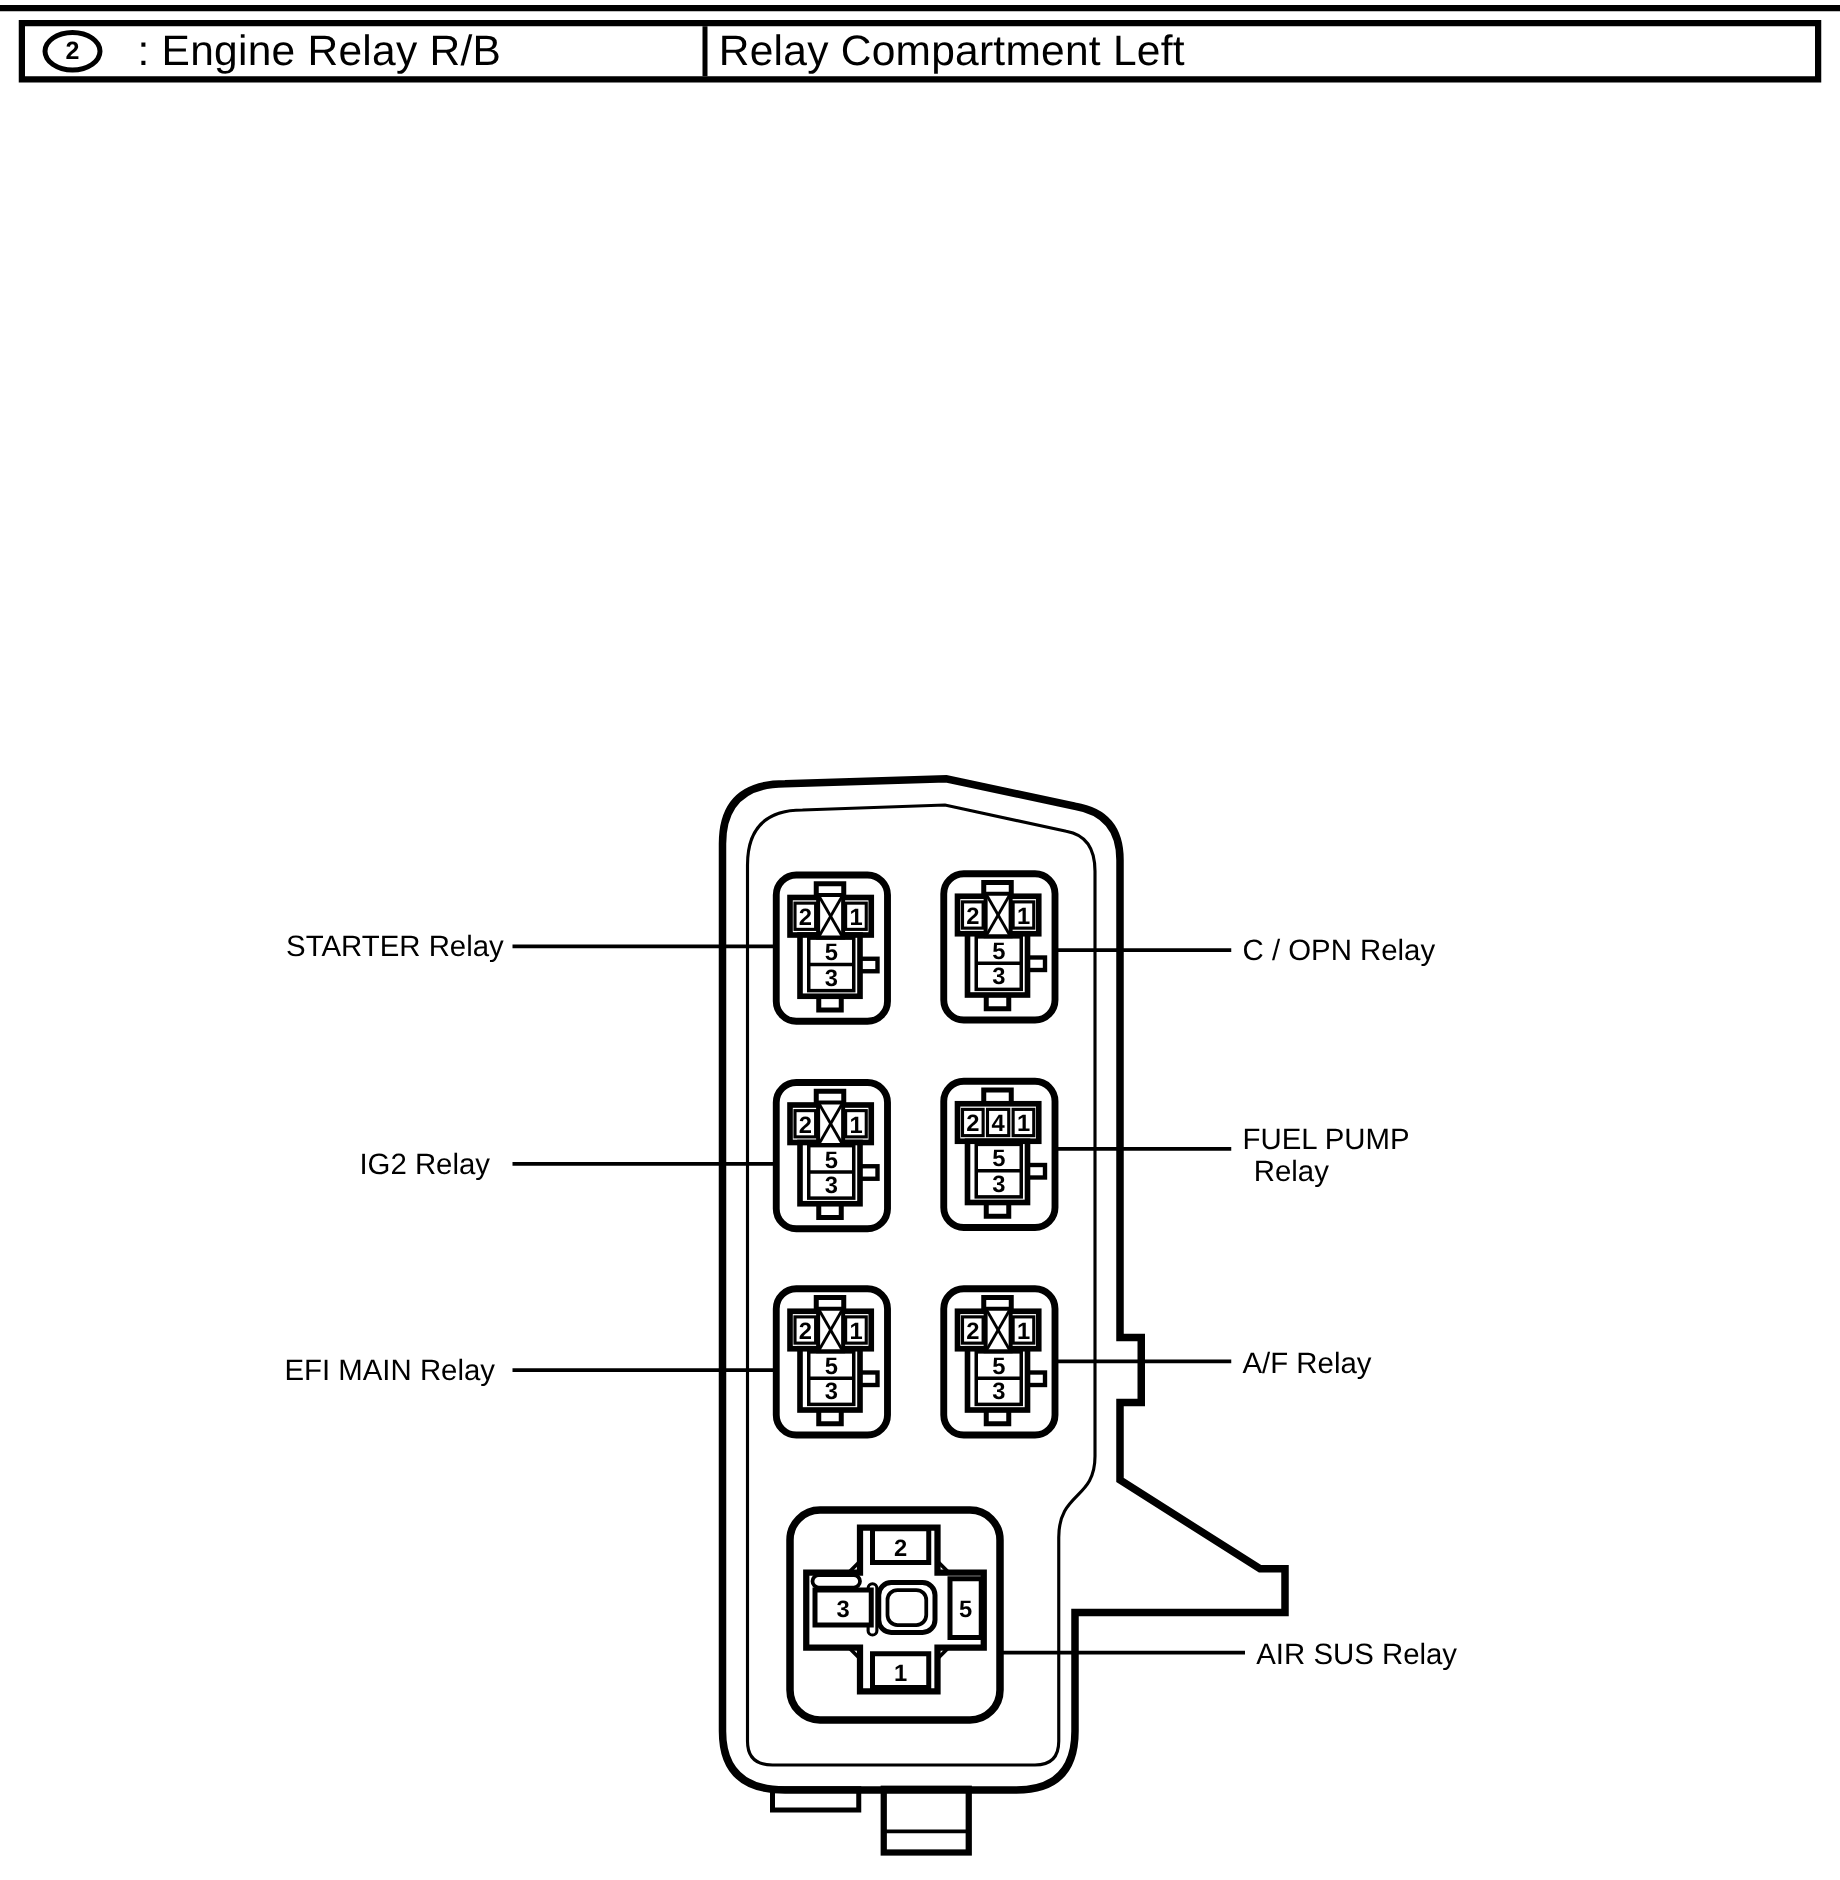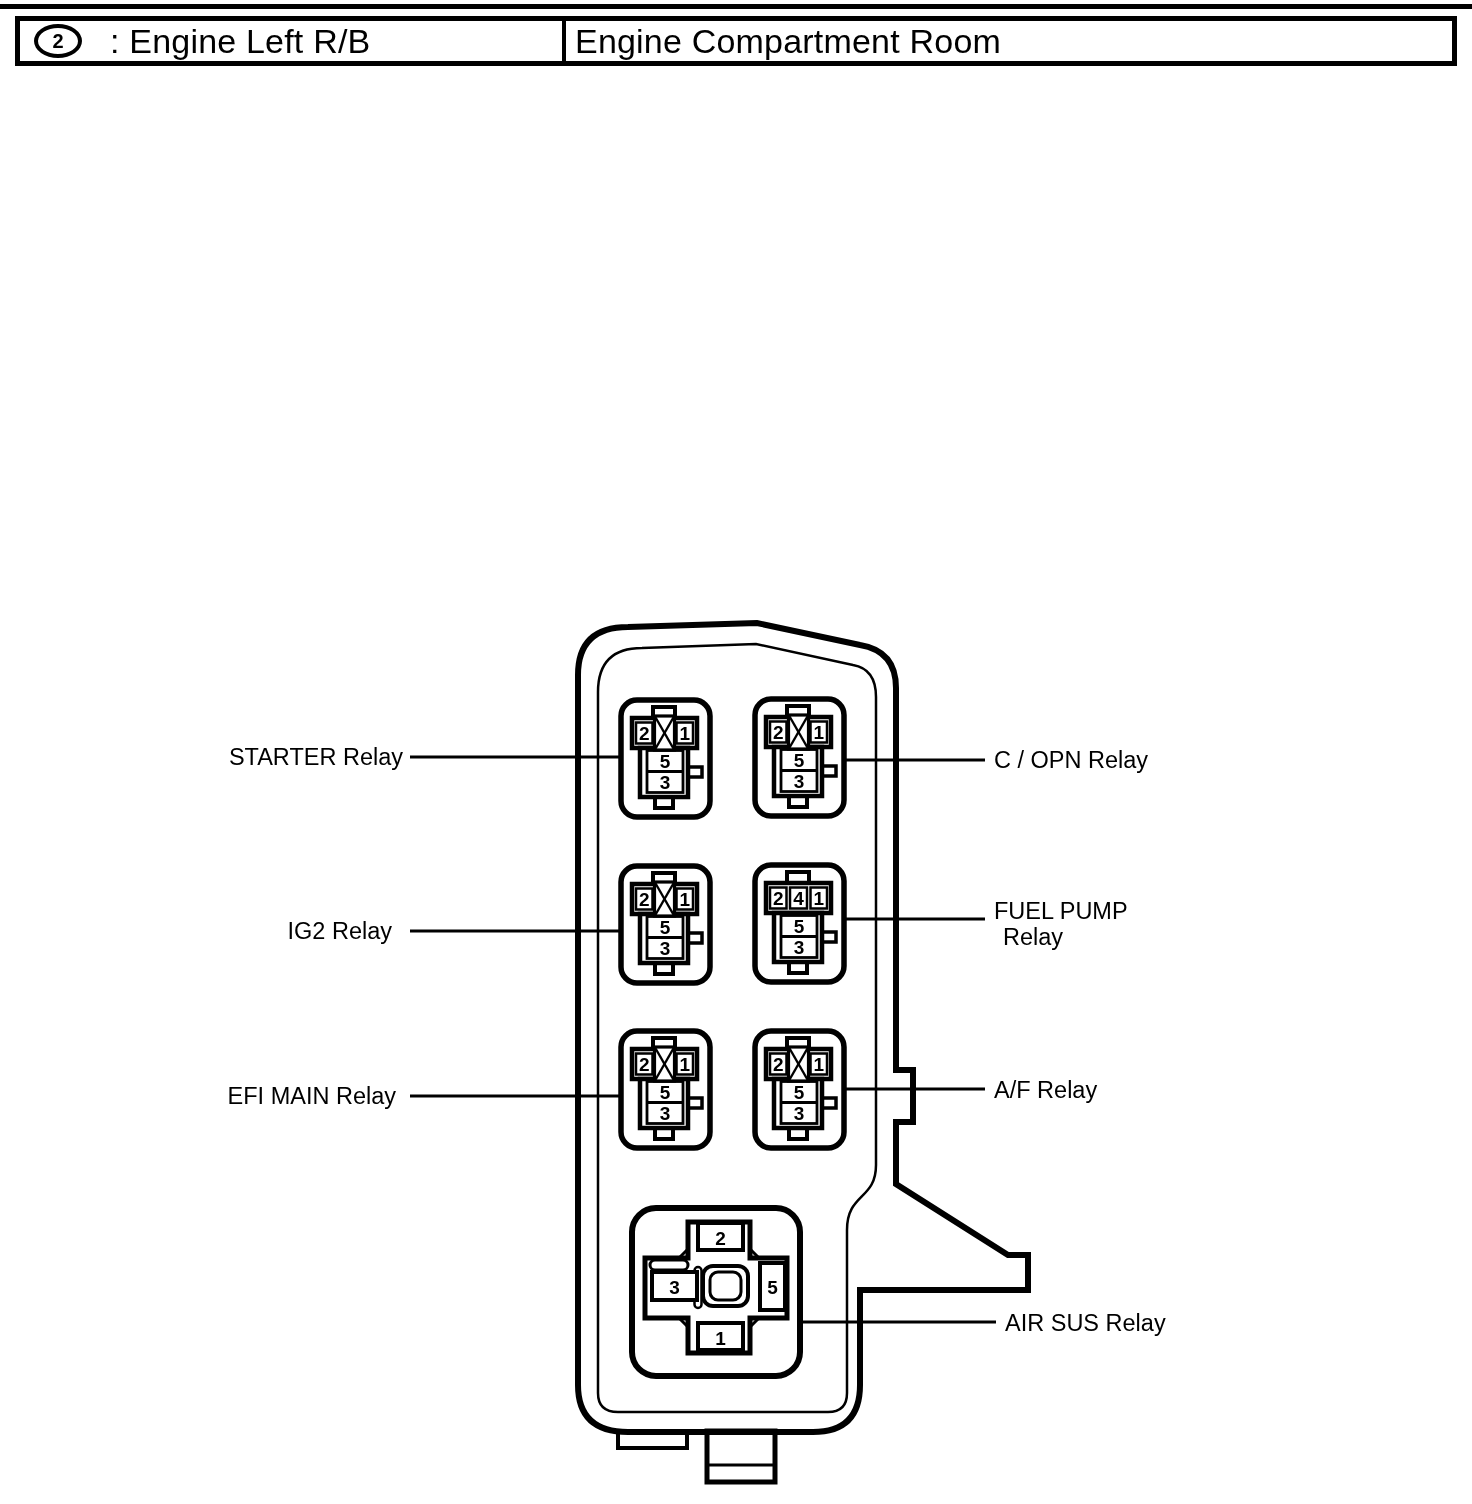--- a/index.html
+++ b/index.html
@@ -27,24 +27,24 @@
 
 <div class="page">
 
   <div class="top-rule"></div>
 
   <div class="header-table">
     <div class="header-cell left">
       <span class="badge">
         <span>2</span>
       </span>
-      <span class="header-text">: Engine Left R/B</span>
+      <span class="header-text">: Engine Relay R/B</span>
     </div>
     <div class="header-cell right">
-      <span class="header-text">Engine Compartment Room</span>
+      <span class="header-text">Relay Compartment Left</span>
     </div>
   </div>
 
   <svg width="1472" height="1504" viewBox="0 0 1472 1504">
     <defs>
       <g id="relay-shell">
         <rect x="3" y="3" width="89" height="117" rx="16" fill="#fff" stroke="#000" stroke-width="5.5"></rect>
         <rect x="35" y="10" width="22" height="12" fill="#fff" stroke="#000" stroke-width="4"></rect>
         <rect x="37" y="99" width="18" height="12" fill="#fff" stroke="#000" stroke-width="4"></rect>
         <rect x="69" y="70" width="15" height="10" fill="#fff" stroke="#000" stroke-width="3.5"></rect>

